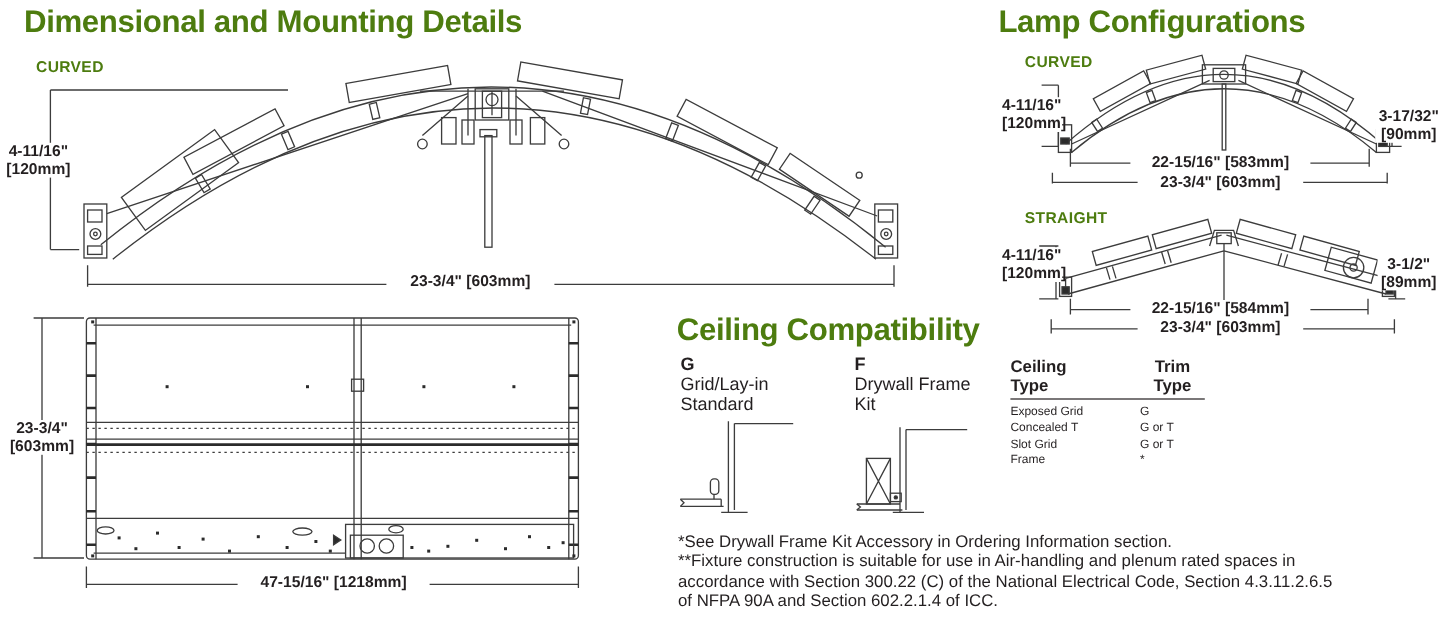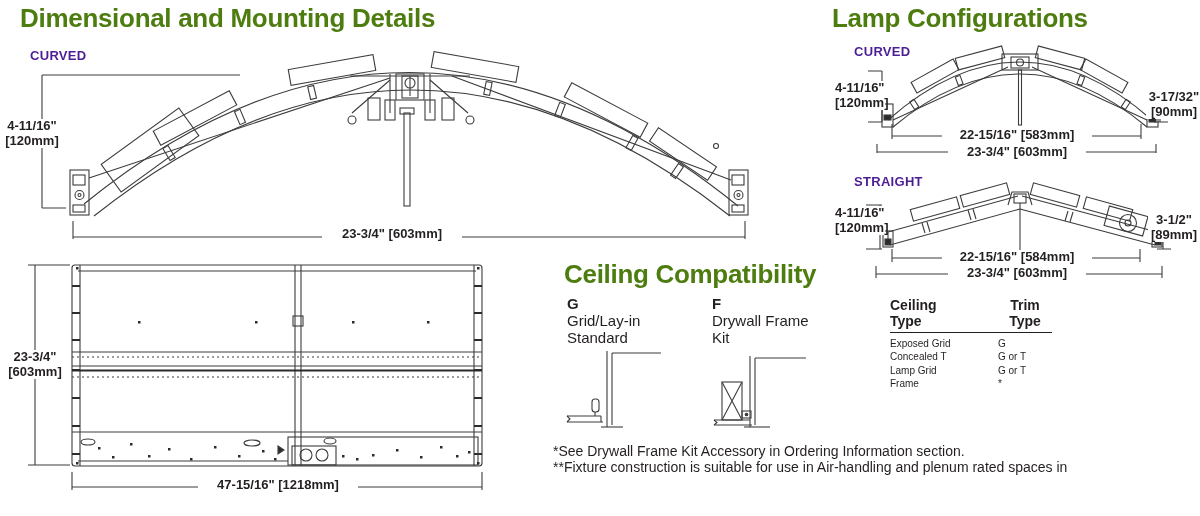--- a/index.html
+++ b/index.html
@@ -6,32 +6,32 @@
   body { background:#fff; }
   .page {
     position:relative; width:1200px; height:516px; background:#ffffff;
     font-family:"Liberation Sans", sans-serif; color:#231f20; overflow:hidden;
   }
   .title {
     position:absolute; font-size:26px; font-weight:bold; color:#4d7c0f;
     letter-spacing:-0.3px; white-space:nowrap; z-index:2;
   }
   .sublabel {
-    position:absolute; font-size:13px; font-weight:bold; color:#4c1d95;
+    position:absolute; font-size:13px; font-weight:bold; color:#4d7c0f;
     letter-spacing:.3px; white-space:nowrap; z-index:2;
   }
   .drawing { position:absolute; overflow:visible; z-index:1; }
   .dl {
     position:absolute; font-size:13px; font-weight:bold; line-height:14.5px;
     text-align:center; color:#231f20; background:#fff; z-index:3; white-space:nowrap;
     padding:0 2px;
   }
   .trim-col { position:absolute; font-size:15px; line-height:17px; z-index:2; }
   .trim-col .code { font-weight:bold; }
-  .ct-table { position:absolute; width:162px; z-index:2;margin-left:48px; }
+  .ct-table { position:absolute; width:162px; z-index:2; }
   .ct-head { display:flex; border-bottom:1.6px solid #231f20; padding-bottom:3px; }
   .ct-head > div { font-size:14px; font-weight:bold; line-height:15.5px; white-space:pre-line; }
   .ct-c1 { width:108px; }
   .ct-c2 { width:54px;text-align:center; }
   .ct-rows { padding-top:4px; }
   .ct-row { display:flex; font-size:10px; line-height:13.4px; }
   .ct-row > div:first-child { width:108px; }
   .notes { position:absolute; z-index:2; }
   .note-line { font-size:14px; line-height:16.3px; white-space:nowrap; }
   svg .ln { stroke:#3c3c3c; fill:none; stroke-width:1.1; }
@@ -317,29 +317,31 @@
       <div class="ct-rows">
         <div class="ct-row">
           <div>Exposed Grid</div>
             <div>G</div>
         </div>
         <div class="ct-row">
           <div>Concealed T</div>
             <div>G or T</div>
         </div>
         <div class="ct-row">
-          <div>Lamp Grid</div>
+          <div>Slot Grid</div>
             <div>G or T</div>
         </div>
         <div class="ct-row">
           <div>Frame</div>
             <div>*</div>
         </div>
       </div>
     </div>
 
-    <div class="notes" style="left:553px; top:443px;">
+    <div class="notes" style="left:565px; top:443px;">
       <div class="note-line">*See Drywall Frame Kit Accessory in Ordering Information section.</div>
       <div class="note-line">**Fixture construction is suitable for use in Air-handling and plenum rated spaces in</div>
+      <div class="note-line">accordance with Section 300.22 (C) of the National Electrical Code, Section 4.3.11.2.6.5</div>
+      <div class="note-line">of NFPA 90A and Section 602.2.1.4 of ICC.</div>
     </div>
   </section>
 
 </div>
 
 </body></html>

